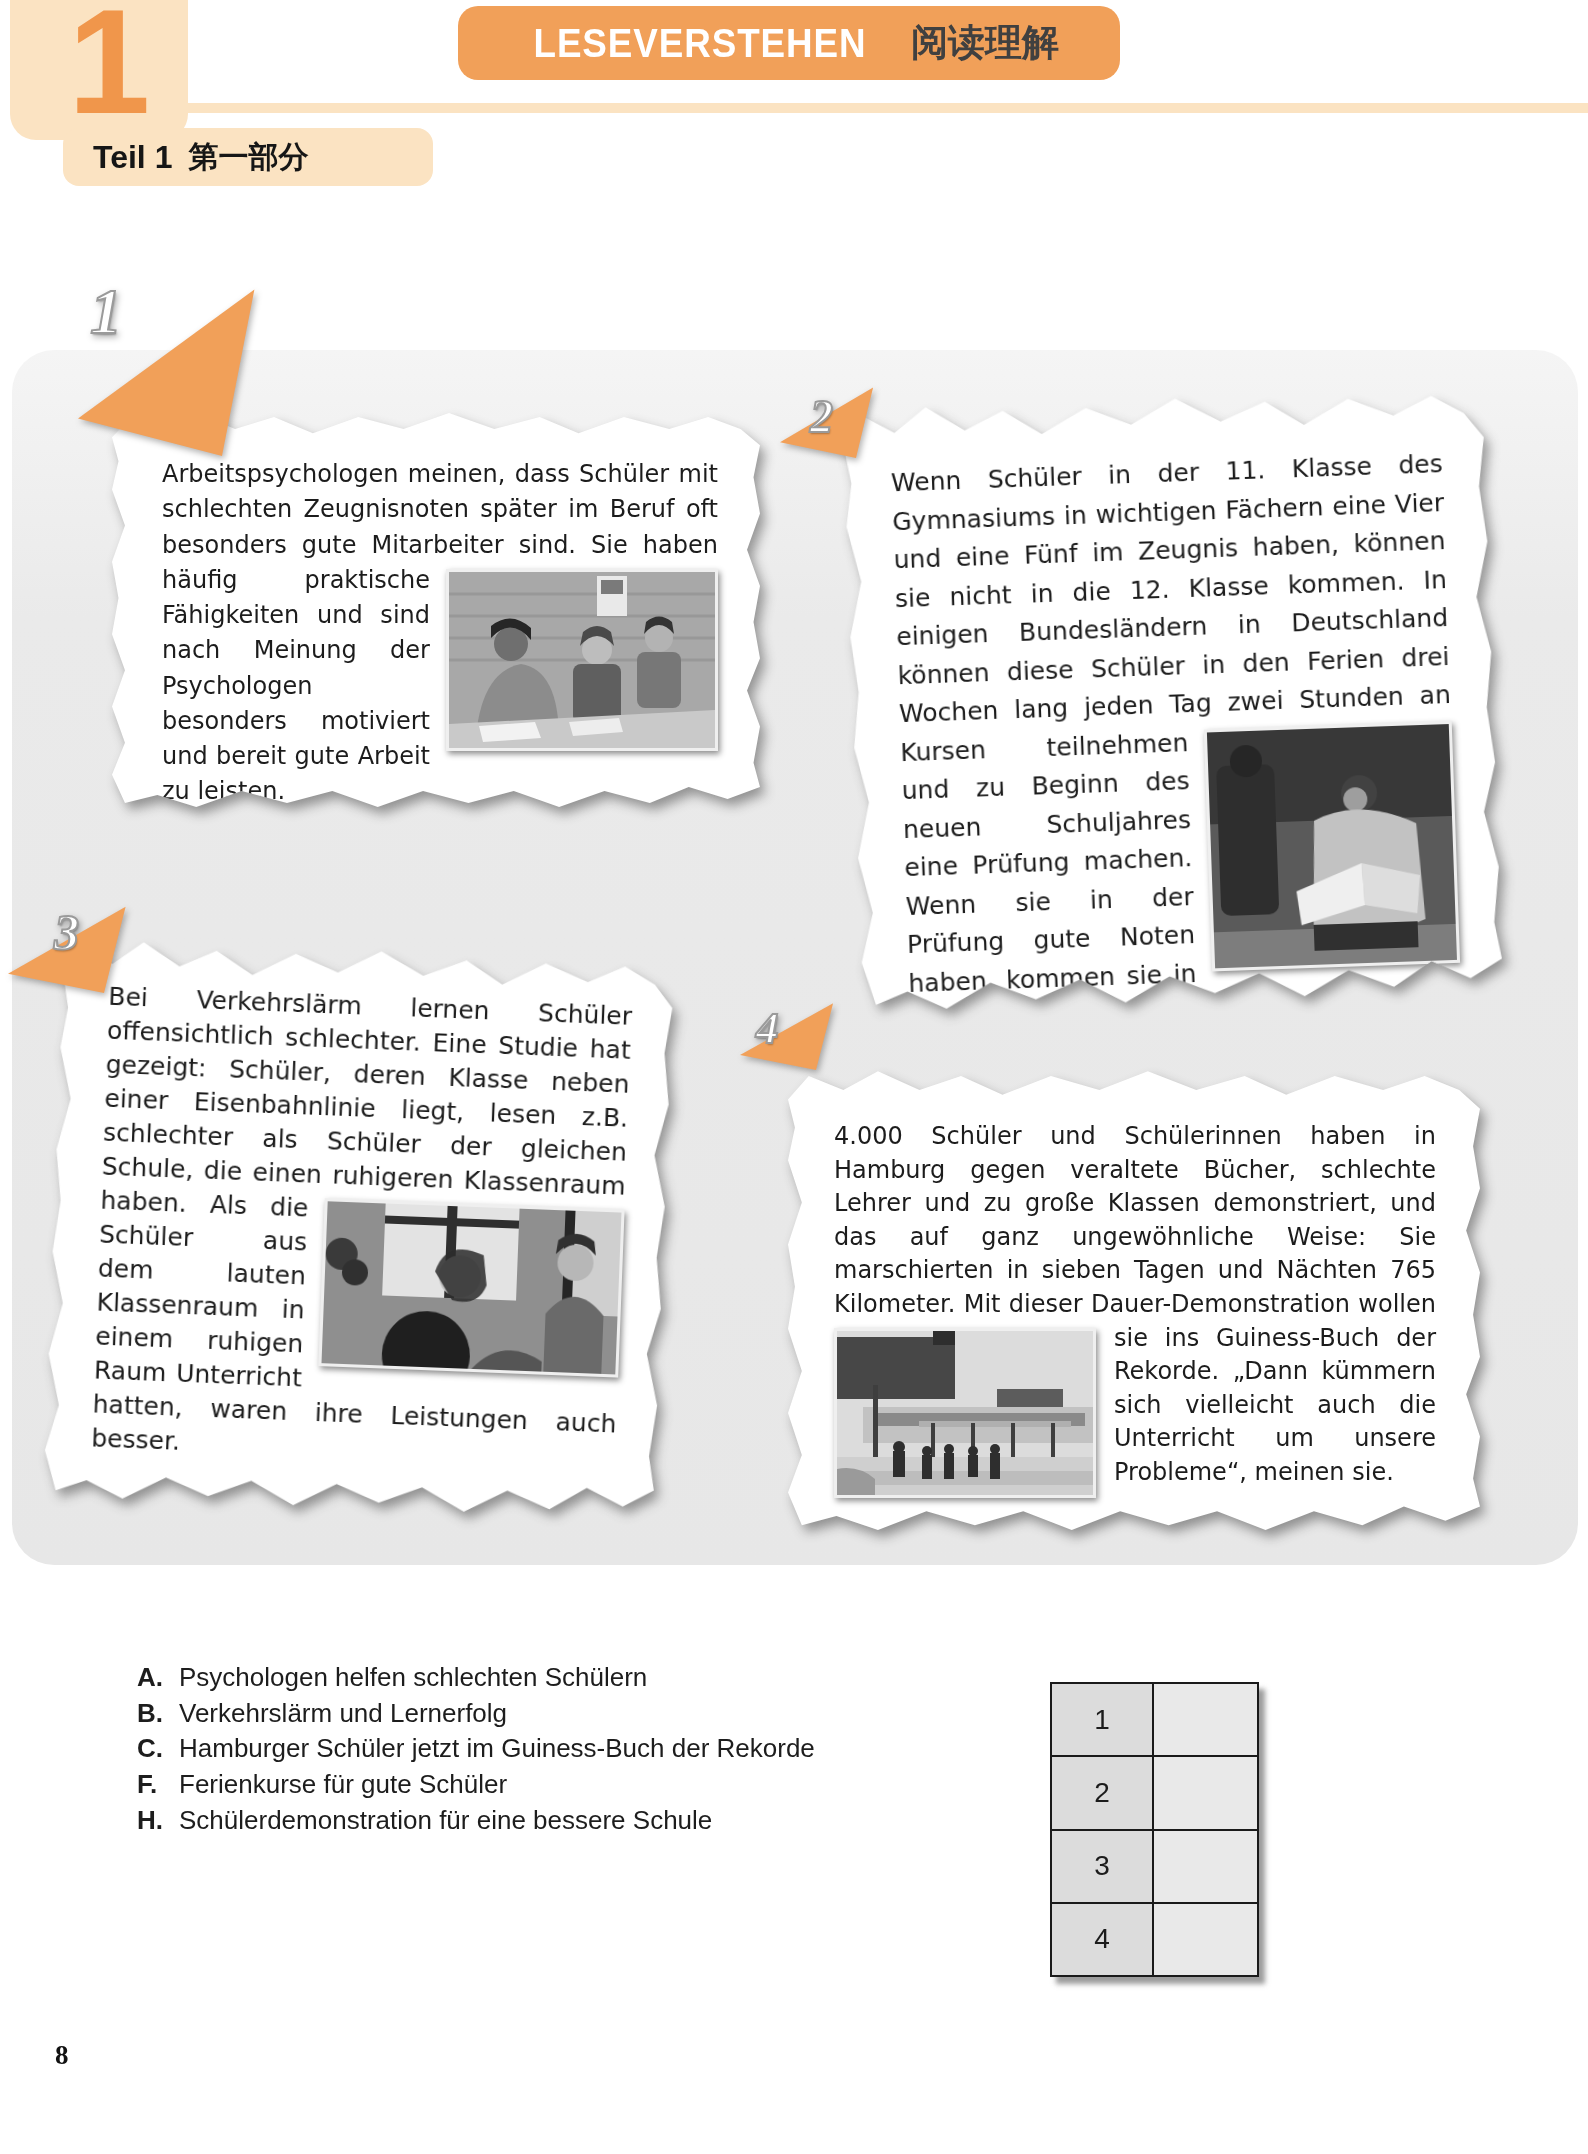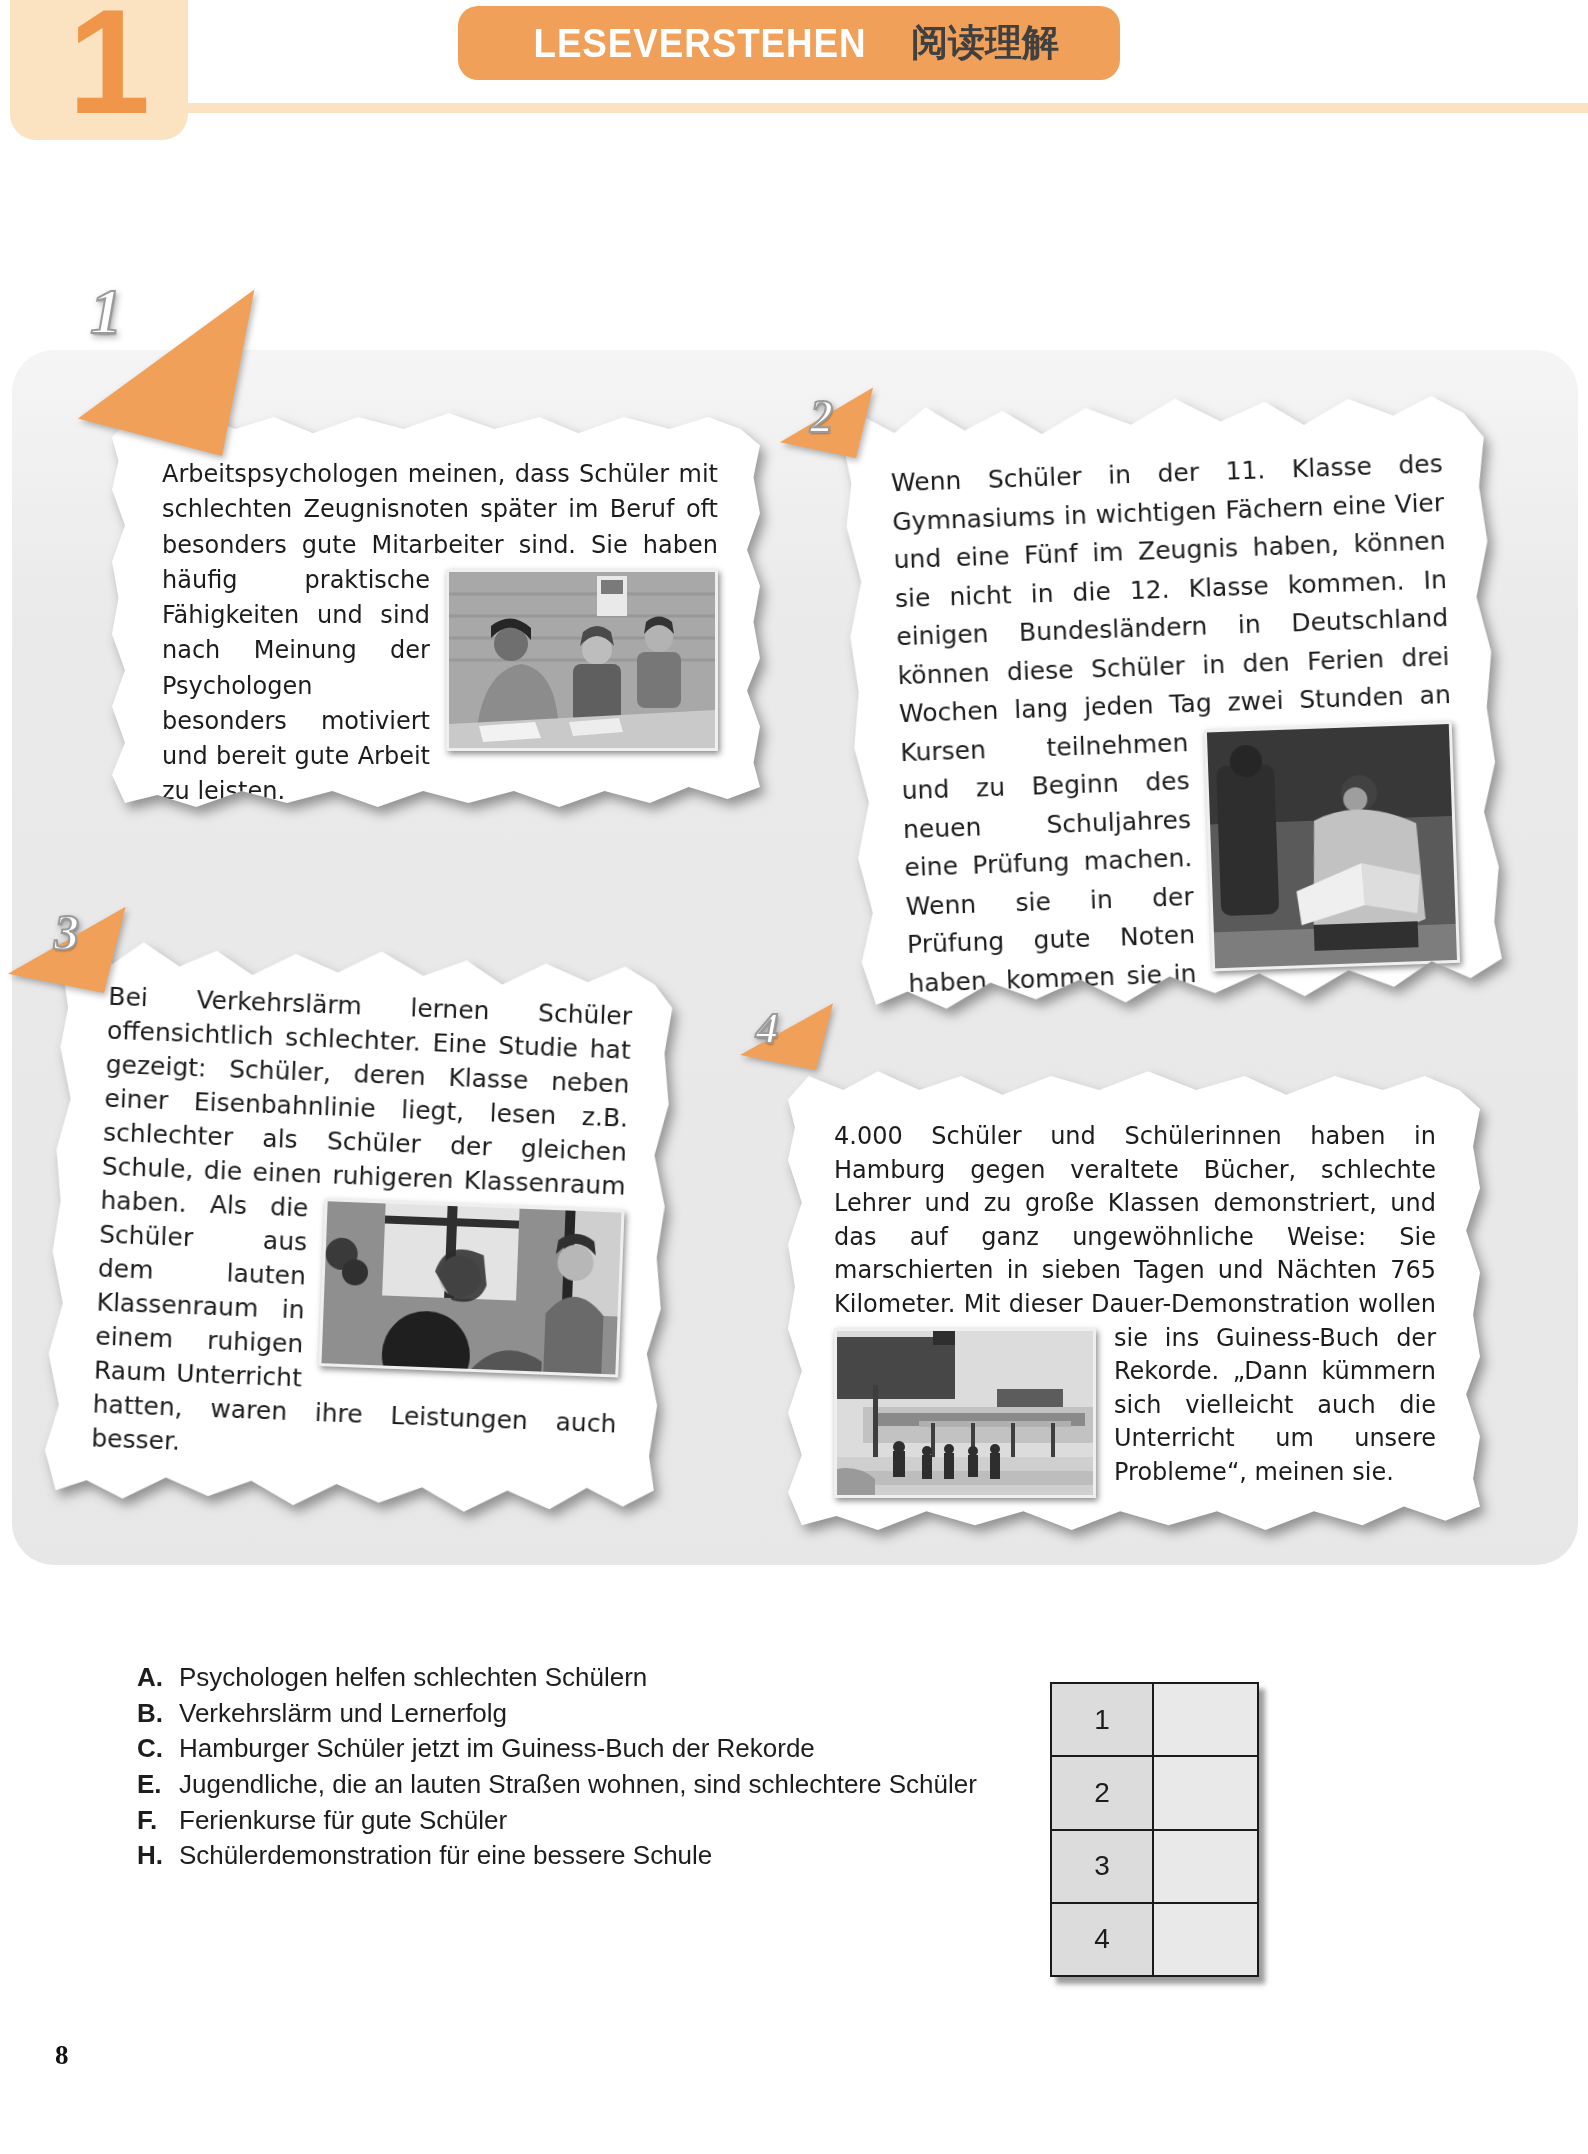--- a/index.html
+++ b/index.html
@@ -108,20 +108,24 @@
 
   <div class="unit-block">
     <div class="unit-number">1</div>
   </div>
   <div class="peach-strip"></div>
   <div class="title-bar">
     <span class="title-de">LESEVERSTEHEN</span>
     <span class="title-zh">阅读理解</span>
   </div>
 
+  <div class="section-badge">
+    <span class="section-de">Teil 1</span>
+    <span class="section-zh">第一部分</span>
+  </div>
 
 
   <div class="texts-panel"></div>
 
   <div class="paper-wrap pw1">
     <div class="paper p1">
       <p class="paper-text">
         <span>Arbeitspsychologen meinen, dass Schüler mit schlechten Zeugnisnoten später im Beruf oft besonders gute Mitarbeiter sind. Sie haben </span><span class="ph ph-r" style="width:272px;height:182px;" aria-label="Schwarzweißfoto: Schüler mit Mütze und zwei Mitschülerinnen im Klassenzimmer">
             <svg width="266" height="176" viewBox="0 0 266 176" preserveAspectRatio="none">
               <rect width="266" height="176" fill="#a8a8a8"></rect>
@@ -253,21 +257,20 @@
   </div>
   <div class="marker m4">
     <div class="tri"></div>
     <span class="num">4</span>
   </div>
 
   <ul class="options">
     <li><span class="opt-letter">A.</span><span>Psychologen helfen schlechten Schülern</span></li>
     <li><span class="opt-letter">B.</span><span>Verkehrslärm und Lernerfolg</span></li>
     <li><span class="opt-letter">C.</span><span>Hamburger Schüler jetzt im Guiness-Buch der Rekorde</span></li>
-    <li><span class="opt-letter">E.</span><span>Jugendliche, die an lauten Straßen wohnen, sind schlechtere Schüler</span></li>
     <li><span class="opt-letter">F.</span><span>Ferienkurse für gute Schüler</span></li>
     <li><span class="opt-letter">H.</span><span>Schülerdemonstration für eine bessere Schule</span></li>
   </ul>
 
   <table class="answer-table">
     <tbody>
       <tr>
         <td class="cell-num">1</td>
         <td class="cell-ans"></td>
       </tr>

